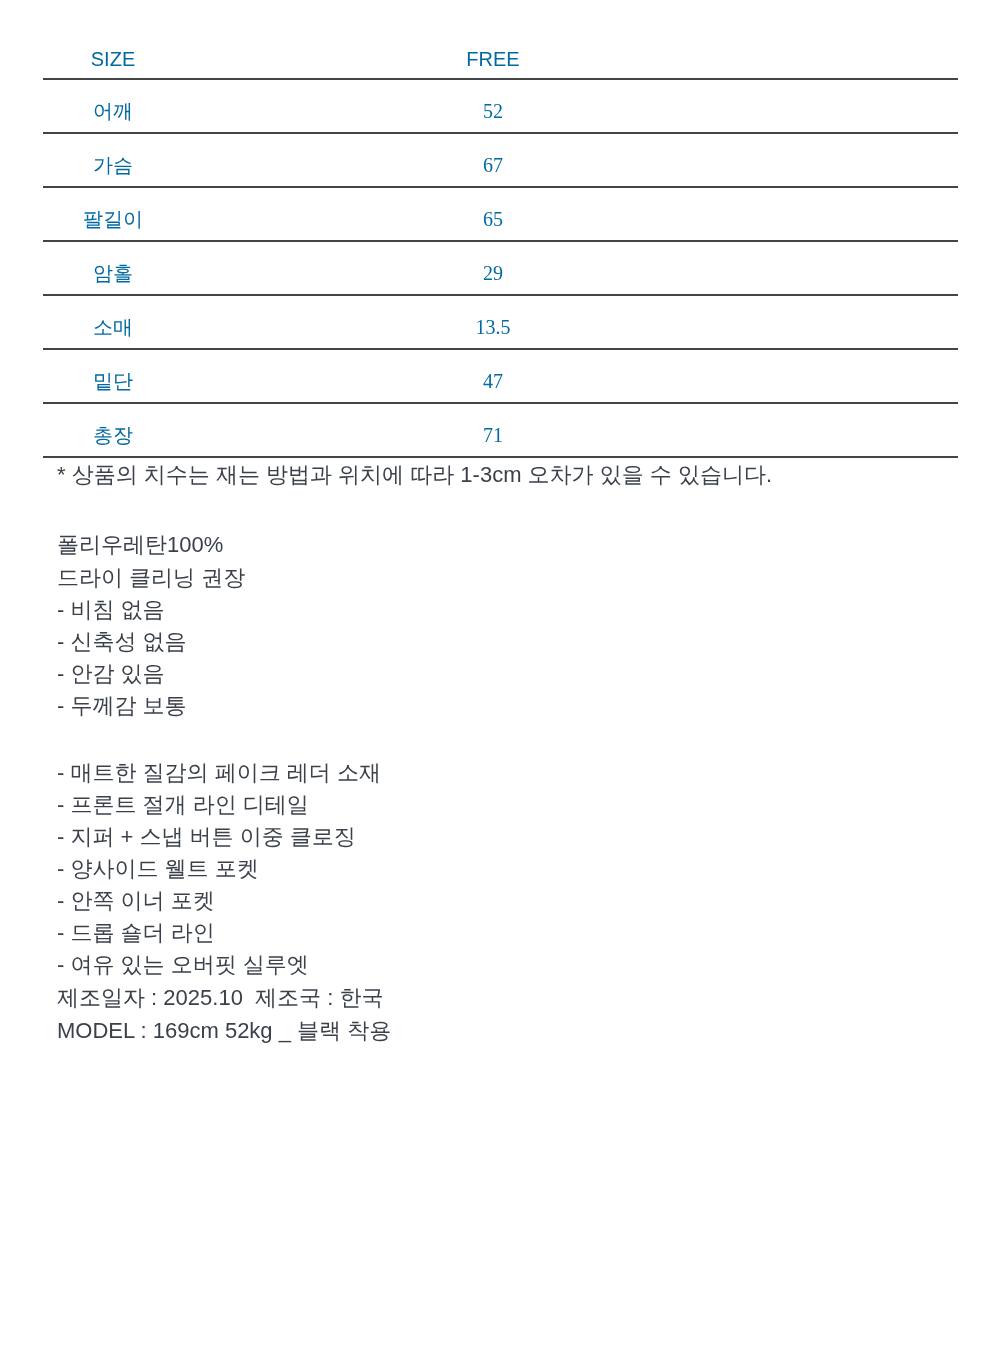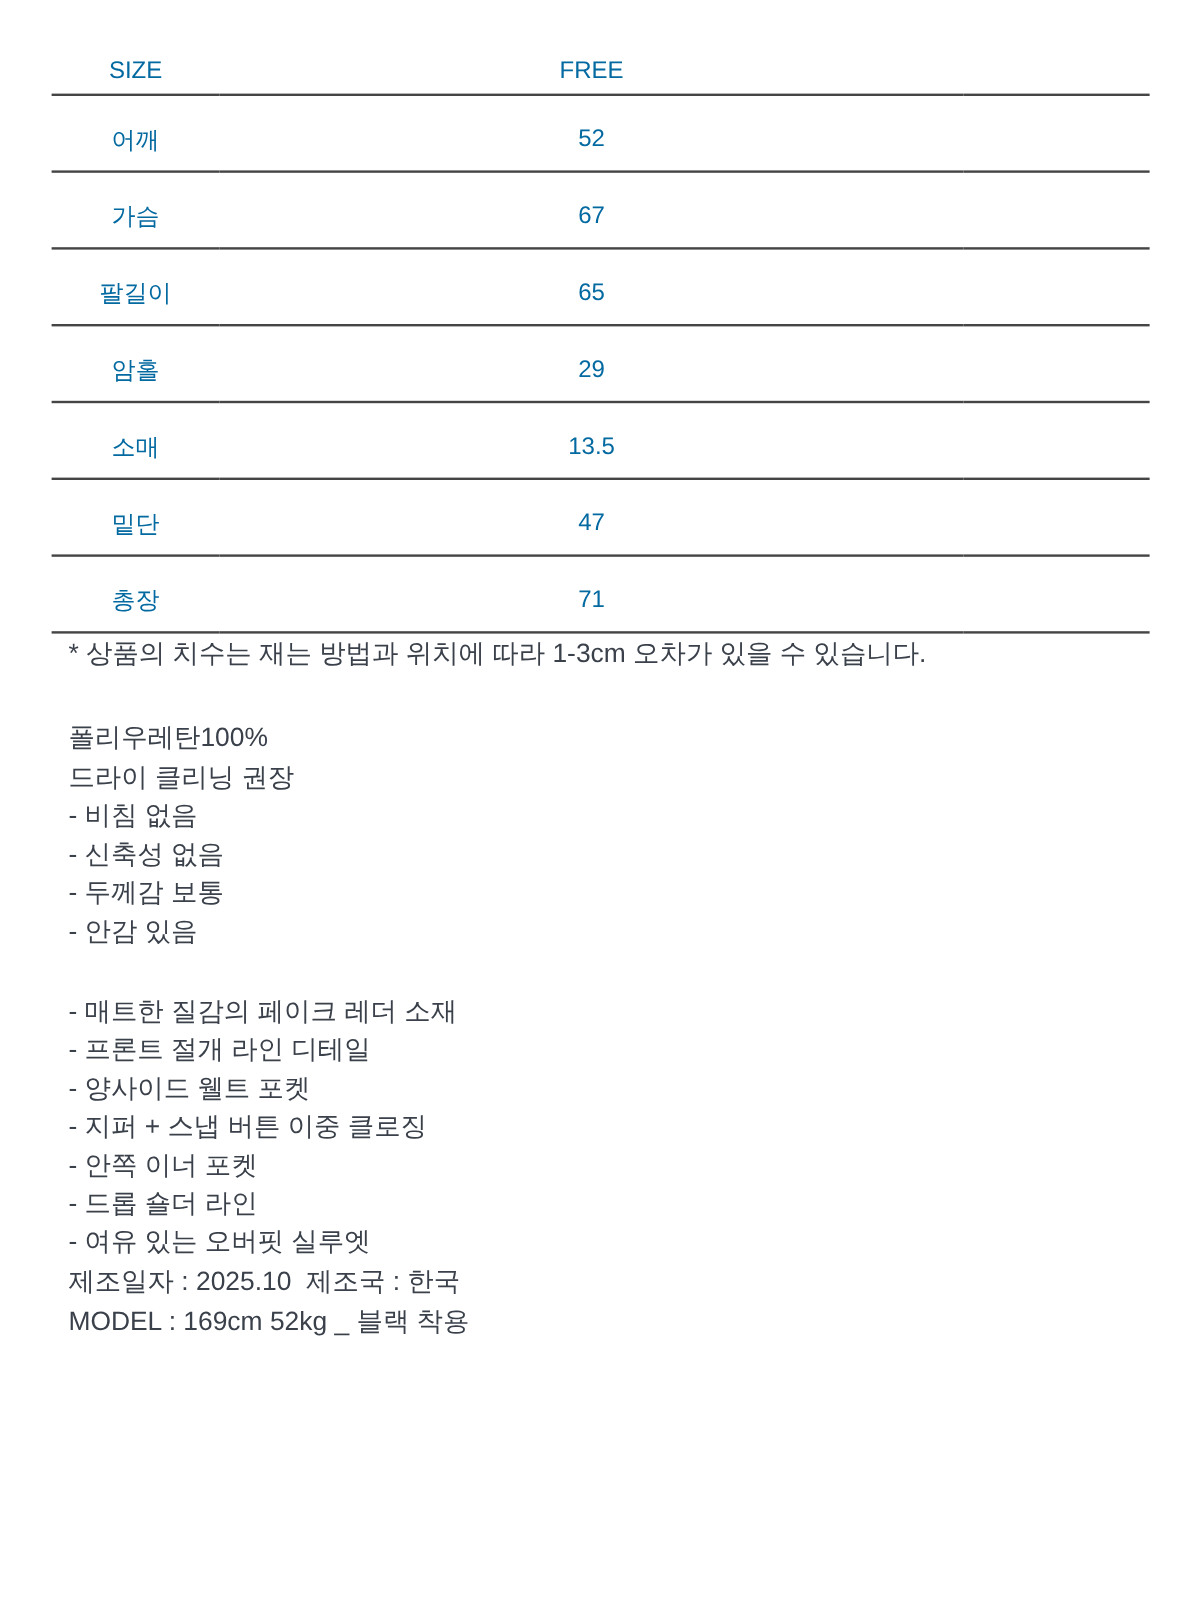--- a/index.html
+++ b/index.html
@@ -29,21 +29,21 @@
   .size-table td {
     border-bottom: 2px solid #454545;
     font-weight: 400;
     font-size: 20px;
     text-align: center;
     vertical-align: middle;
     padding: 10px 0 0 0;
     color: #0369a1;
   }
   .size-table thead tr { height: 48px; }
-  .size-table tbody tr { height: 64px; }
+  .size-table tbody tr { height: 54px; font-family: Liberation Serif, serif; }
   
   .content {
     margin-left: 57px;
     font-size: 22px;
   }
   .content p { margin: 0; }
   .disclaimer {
     margin-top: 46px;
     line-height: 33px;
   }
@@ -130,29 +130,29 @@
     <p class="disclaimer">* 상품의 치수는 재는 방법과 위치에 따라 1-3cm 오차가 있을 수 있습니다.</p>
 
     <div class="material-block">
       <p>폴리우레탄100%</p>
       <p>드라이 클리닝 권장</p>
     </div>
 
     <div class="fabric-block">
       <p>- 비침 없음</p>
       <p>- 신축성 없음</p>
+      <p>- 안감 있음</p>
       <p>- 두께감 보통</p>
-      <p>- 안감 있음</p>
     </div>
 
     <div class="details-block">
       <p>- 매트한 질감의 페이크 레더 소재</p>
       <p>- 프론트 절개 라인 디테일</p>
+      <p>- 지퍼 + 스냅 버튼 이중 클로징</p>
       <p>- 양사이드 웰트 포켓</p>
-      <p>- 지퍼 + 스냅 버튼 이중 클로징</p>
       <p>- 안쪽 이너 포켓</p>
       <p>- 드롭 숄더 라인</p>
       <p>- 여유 있는 오버핏 실루엣</p>
     </div>
 
     <p class="manufacture">제조일자 : 2025.10  제조국 : 한국</p>
 
     <p class="model">MODEL : 169cm 52kg _ 블랙 착용</p>
 
   </div>

